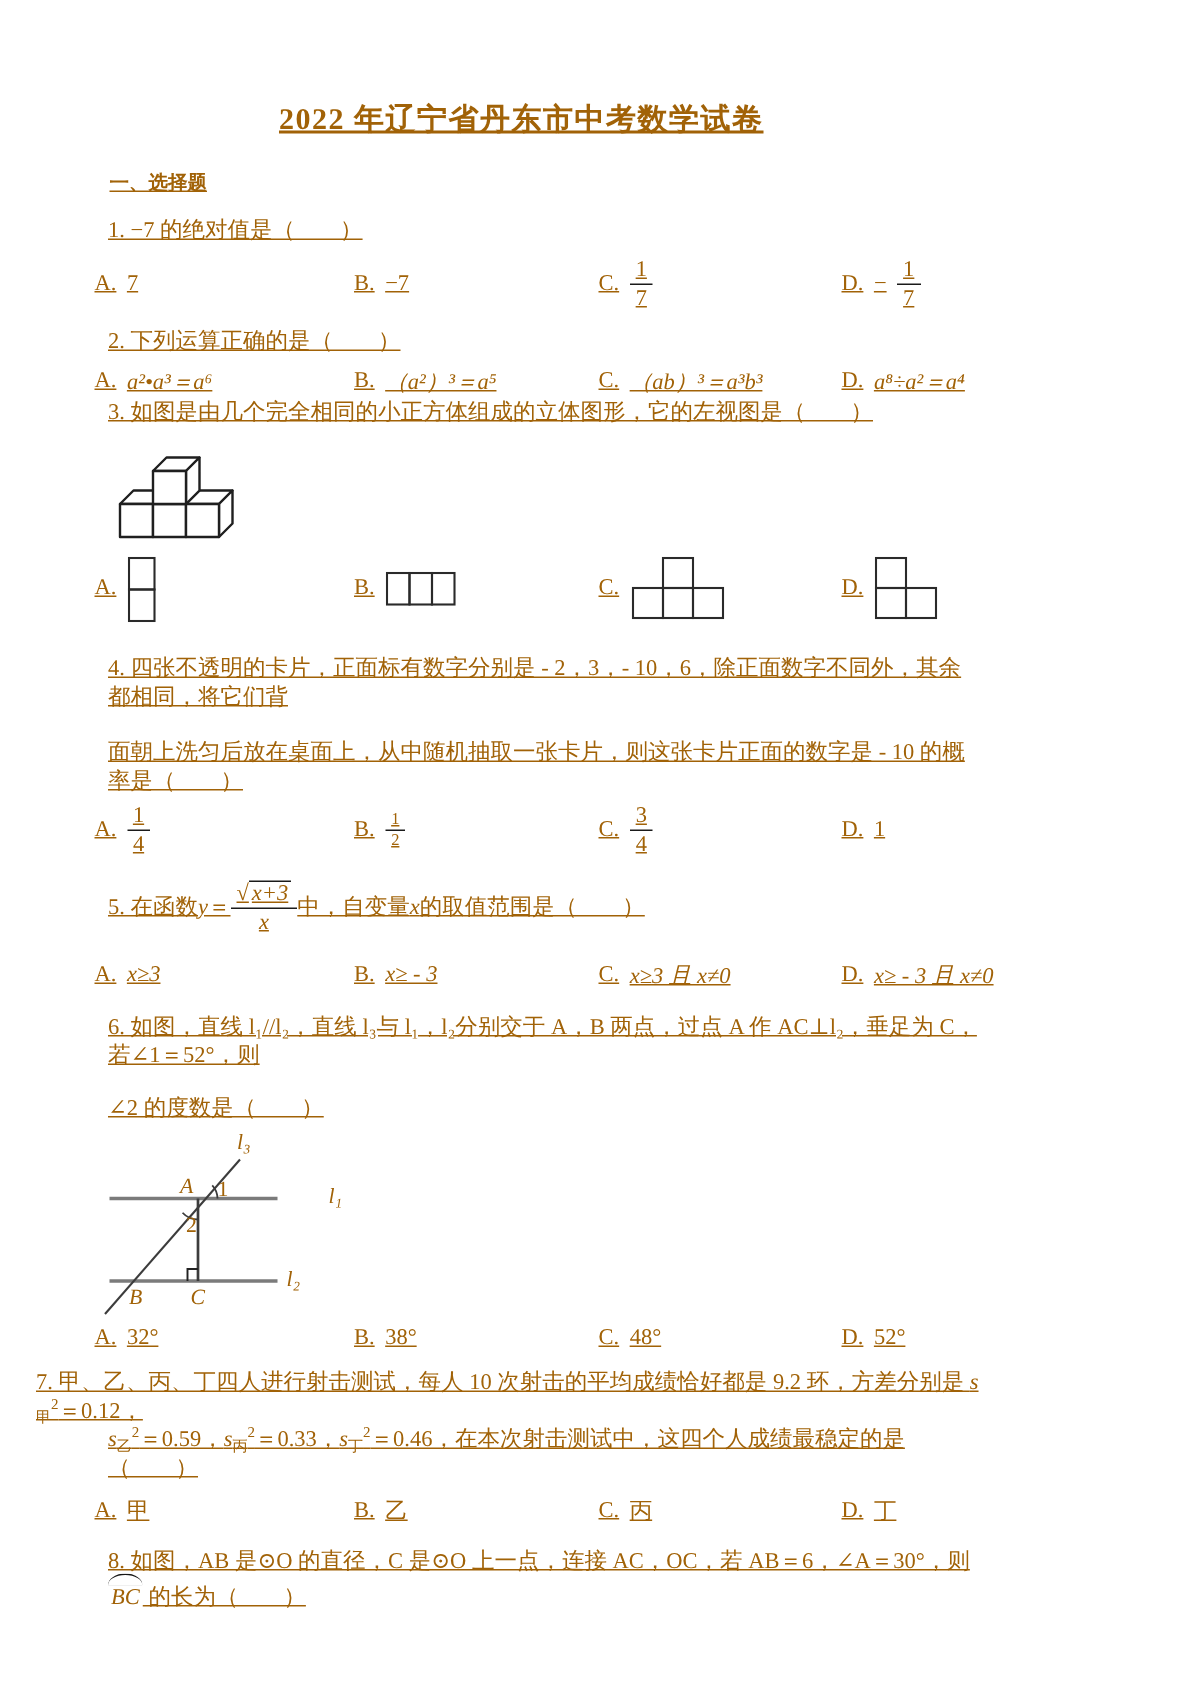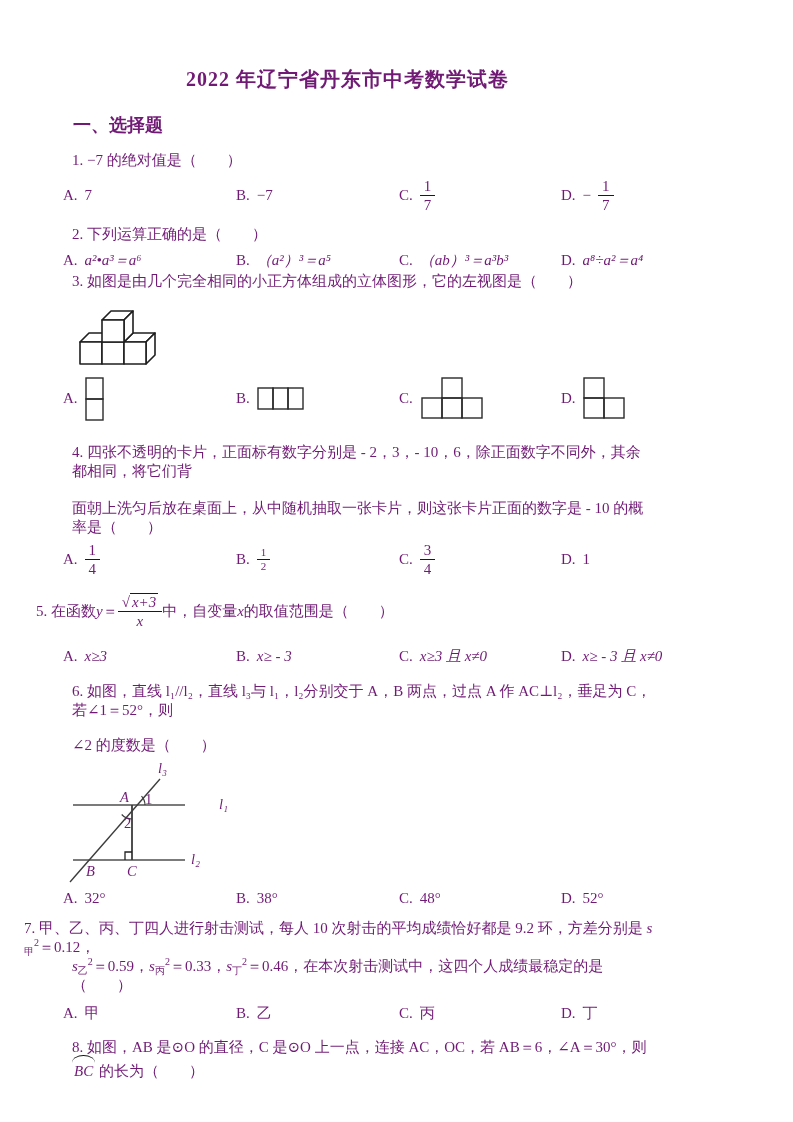--- a/index.html
+++ b/index.html
@@ -1,21 +1,21 @@
 <!DOCTYPE html>
 <html><head>
 <meta charset="utf-8">
 <style>
   html,body{margin:0;padding:0;background:#fff;}
   .page{
-    position:relative;width:695px;height:1122px;background:#fff;color:#701a75;
-    font-family:"Liberation Serif","DejaVu Serif",serif;font-size:15px;overflow:hidden;
+    position:relative;width:695px;height:1122px;background:#fff;color:#a16207;
+    font-family:"Liberation Serif","DejaVu Serif",serif;font-size:15px;overflow:hidden;text-decoration:underline;
   }
   .title{padding-top:66px;text-align:center;font-size:20px;font-weight:bold;letter-spacing:1px;}
-  .section-head{margin-top:20px;padding-left:73px;font-weight:bold;font-size:18px;
+  .section-head{margin-top:20px;padding-left:73px;font-weight:bold;font-size:13px;
     font-family:"Liberation Sans","DejaVu Sans",sans-serif;}
   .qline{padding-left:72px;padding-right:40px;line-height:19px;}
   .opts{display:grid;grid-template-columns:173px 163px 162px auto;padding-left:63px;align-items:center;}
   .opt{display:flex;align-items:center;gap:7px;}
   .olbl{white-space:pre;}
   .mi{font-style:italic;}
   .math{font-style:italic;font-family:"Liberation Serif","DejaVu Serif",serif;}
   
   .frac{display:inline-block;text-align:center;vertical-align:middle;line-height:1.2;}
   .frac .fnum{display:block;border-bottom:1.3px solid #1a1a1a;padding:0 4px;}
@@ -38,21 +38,21 @@
   
   .arcwrap{display:inline-block;position:relative;padding:5px 2px 0 2px;}
   .arccap{position:absolute;top:-2px;left:0;right:0;height:7px;
     border-top:1.6px solid #151515;border-radius:50% 50% 0 0 / 100% 100% 0 0;}
   .arctext{font-style:italic;}
   
   .mt-q1t{margin-top:14px;} .mt-q1o{margin-top:4px;min-height:42px;}
   .mt-q2t{margin-top:9px;}  .mt-q2o{margin-top:7px;}
   .mt-q3t{margin-top:2px;} .mt-q3o{margin-top:8px;min-height:45px;}
   .mt-q4a{margin-top:22px;} .mt-q4b{margin-top:18px;} .mt-q4o{margin-top:2px;min-height:40px;}
-  .mt-q5{margin-top:7px;min-height:50px;padding-left:36px;} .mt-q5o{margin-top:11px;}
+  .mt-q5{margin-top:7px;min-height:50px;} .mt-q5o{margin-top:11px;}
   .mt-q6a{margin-top:16px;} .mt-q6b{margin-top:16px;} .mt-q6o{margin-top:2px;}
   .mt-q7a{margin-top:12px;padding-left:24px;} .mt-q7b{margin-top:0;} .mt-q7o{margin-top:9px;}
   .mt-q8{margin-top:15px;}
 </style>
 </head>
 <body>
 
 <div class="page">
 
   <div class="title">2022 年辽宁省丹东市中考数学试卷</div>

